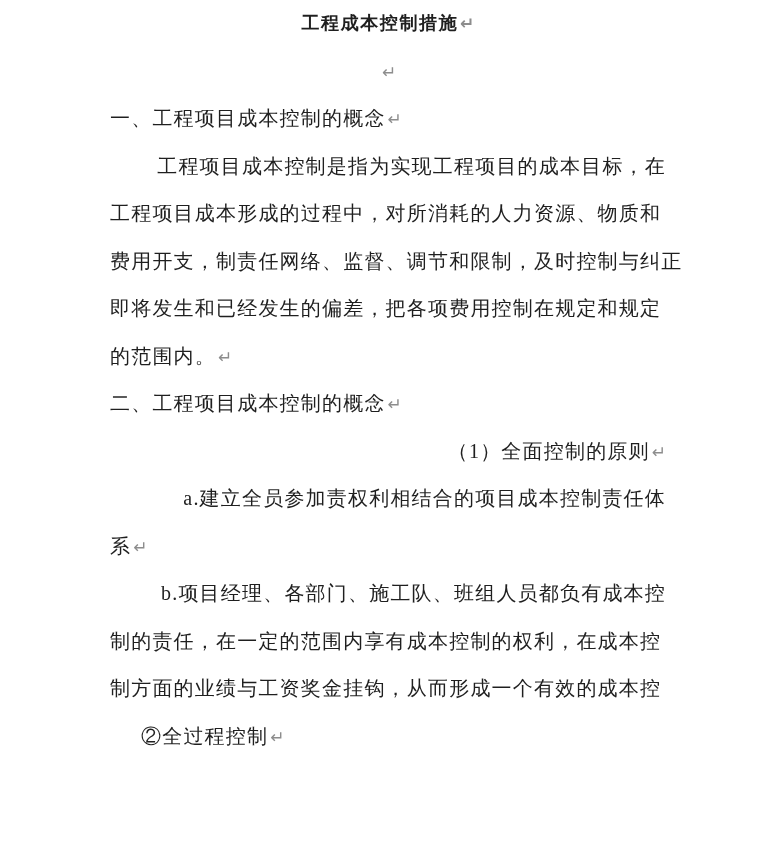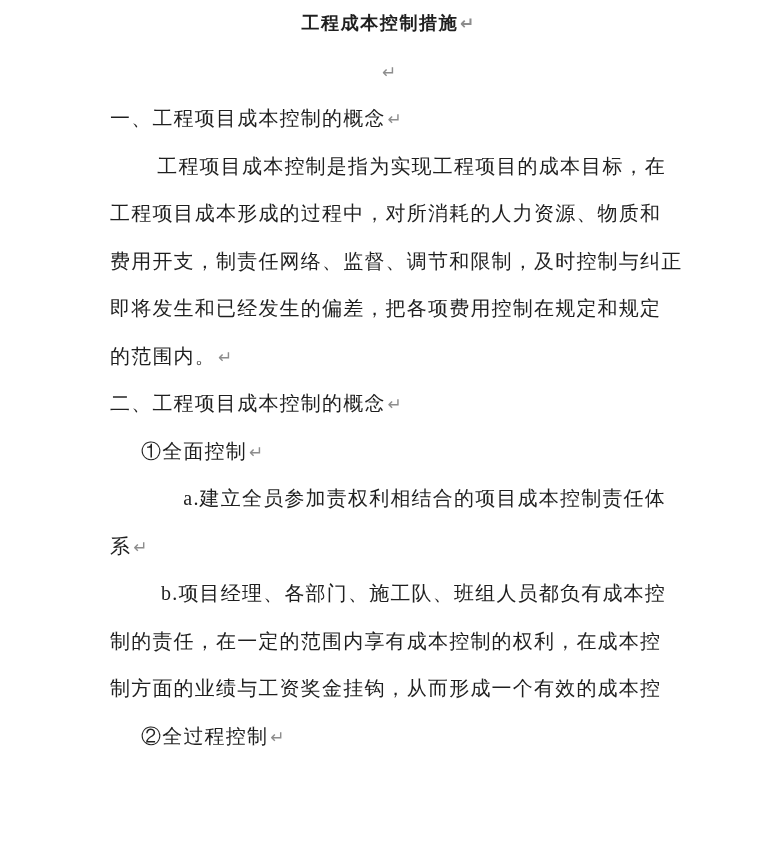--- a/index.html
+++ b/index.html
@@ -64,22 +64,22 @@
     <div class="line"><span>工程项目成本形成的过程中，对所消耗的人力资源、物质和</span></div>
 
     <div class="line"><span>费用开支，制责任网络、监督、调节和限制，及时控制与纠正</span></div>
 
     <div class="line"><span>即将发生和已经发生的偏差，把各项费用控制在规定和规定</span></div>
 
     <div class="line"><span>的范围内。</span><span class="mark">↵</span></div>
 
     <div class="line"><span>二、工程项目成本控制的概念</span><span class="mark">↵</span></div>
 
+    <div class="line ind2"><span>（1）全面控制的原则</span><span class="mark">↵</span></div>
 
-    <div class="line indc"><span>①全面控制</span><span class="mark">↵</span></div>
 
     <div class="line ind2"><span>a.建立全员参加责权利相结合的项目成本控制责任体</span></div>
 
     <div class="line"><span>系</span><span class="mark">↵</span></div>
 
     <div class="line ind2"><span>b.项目经理、各部门、施工队、班组人员都负有成本控</span></div>
 
     <div class="line"><span>制的责任，在一定的范围内享有成本控制的权利，在成本控</span></div>
 
     <div class="line"><span>制方面的业绩与工资奖金挂钩，从而形成一个有效的成本控</span></div>

